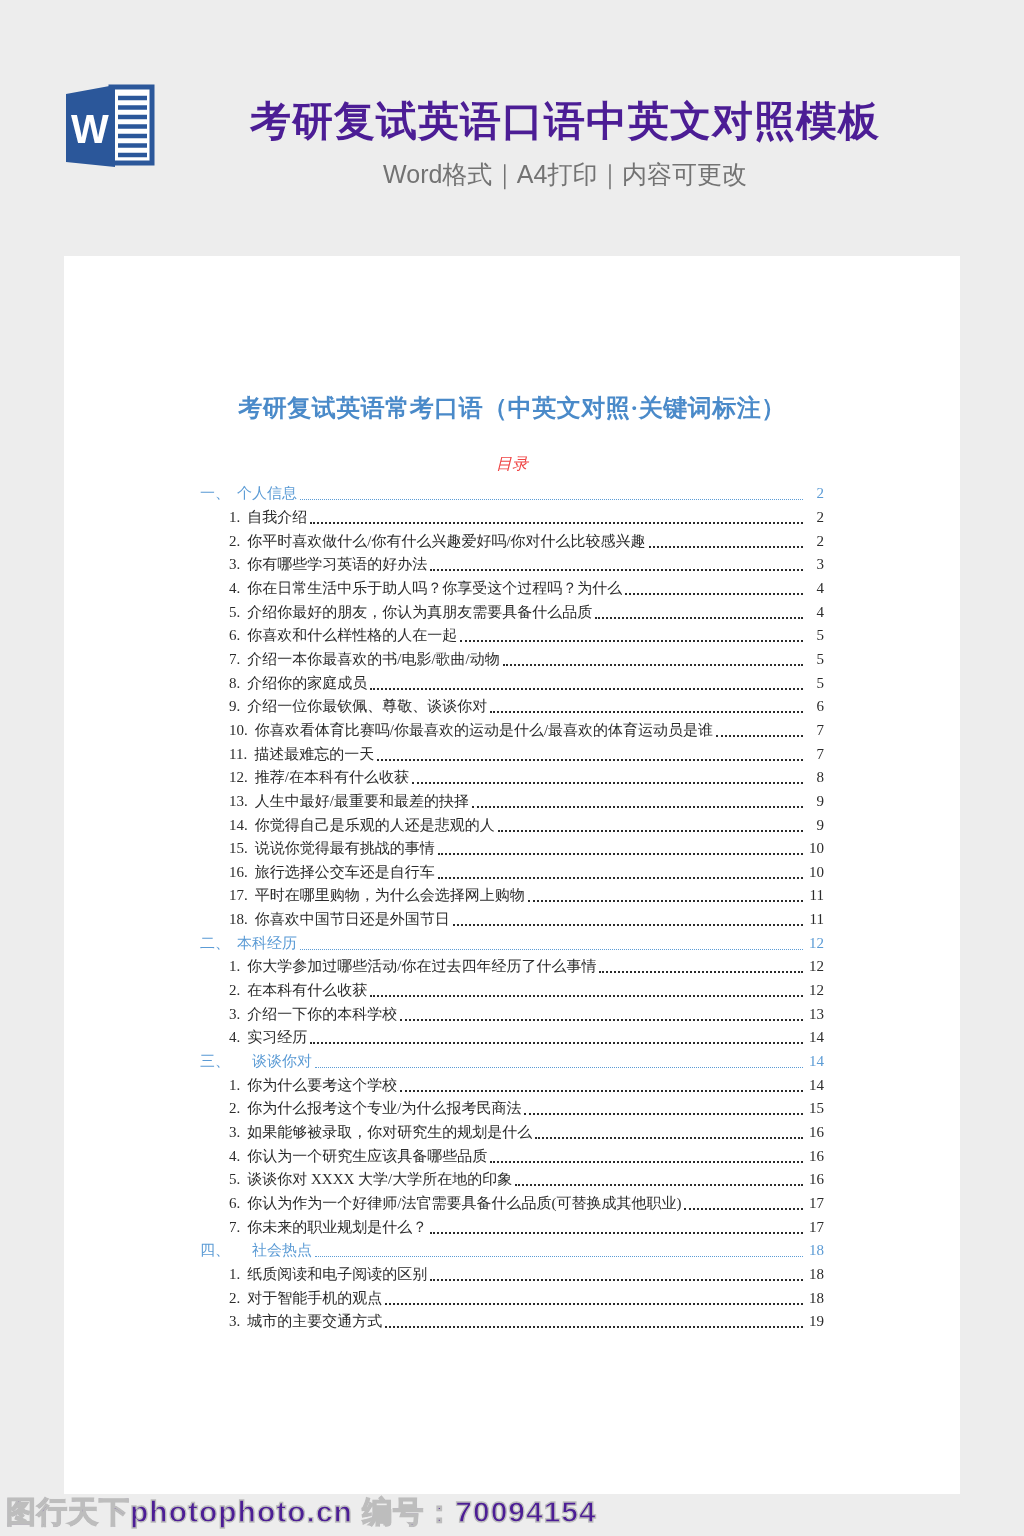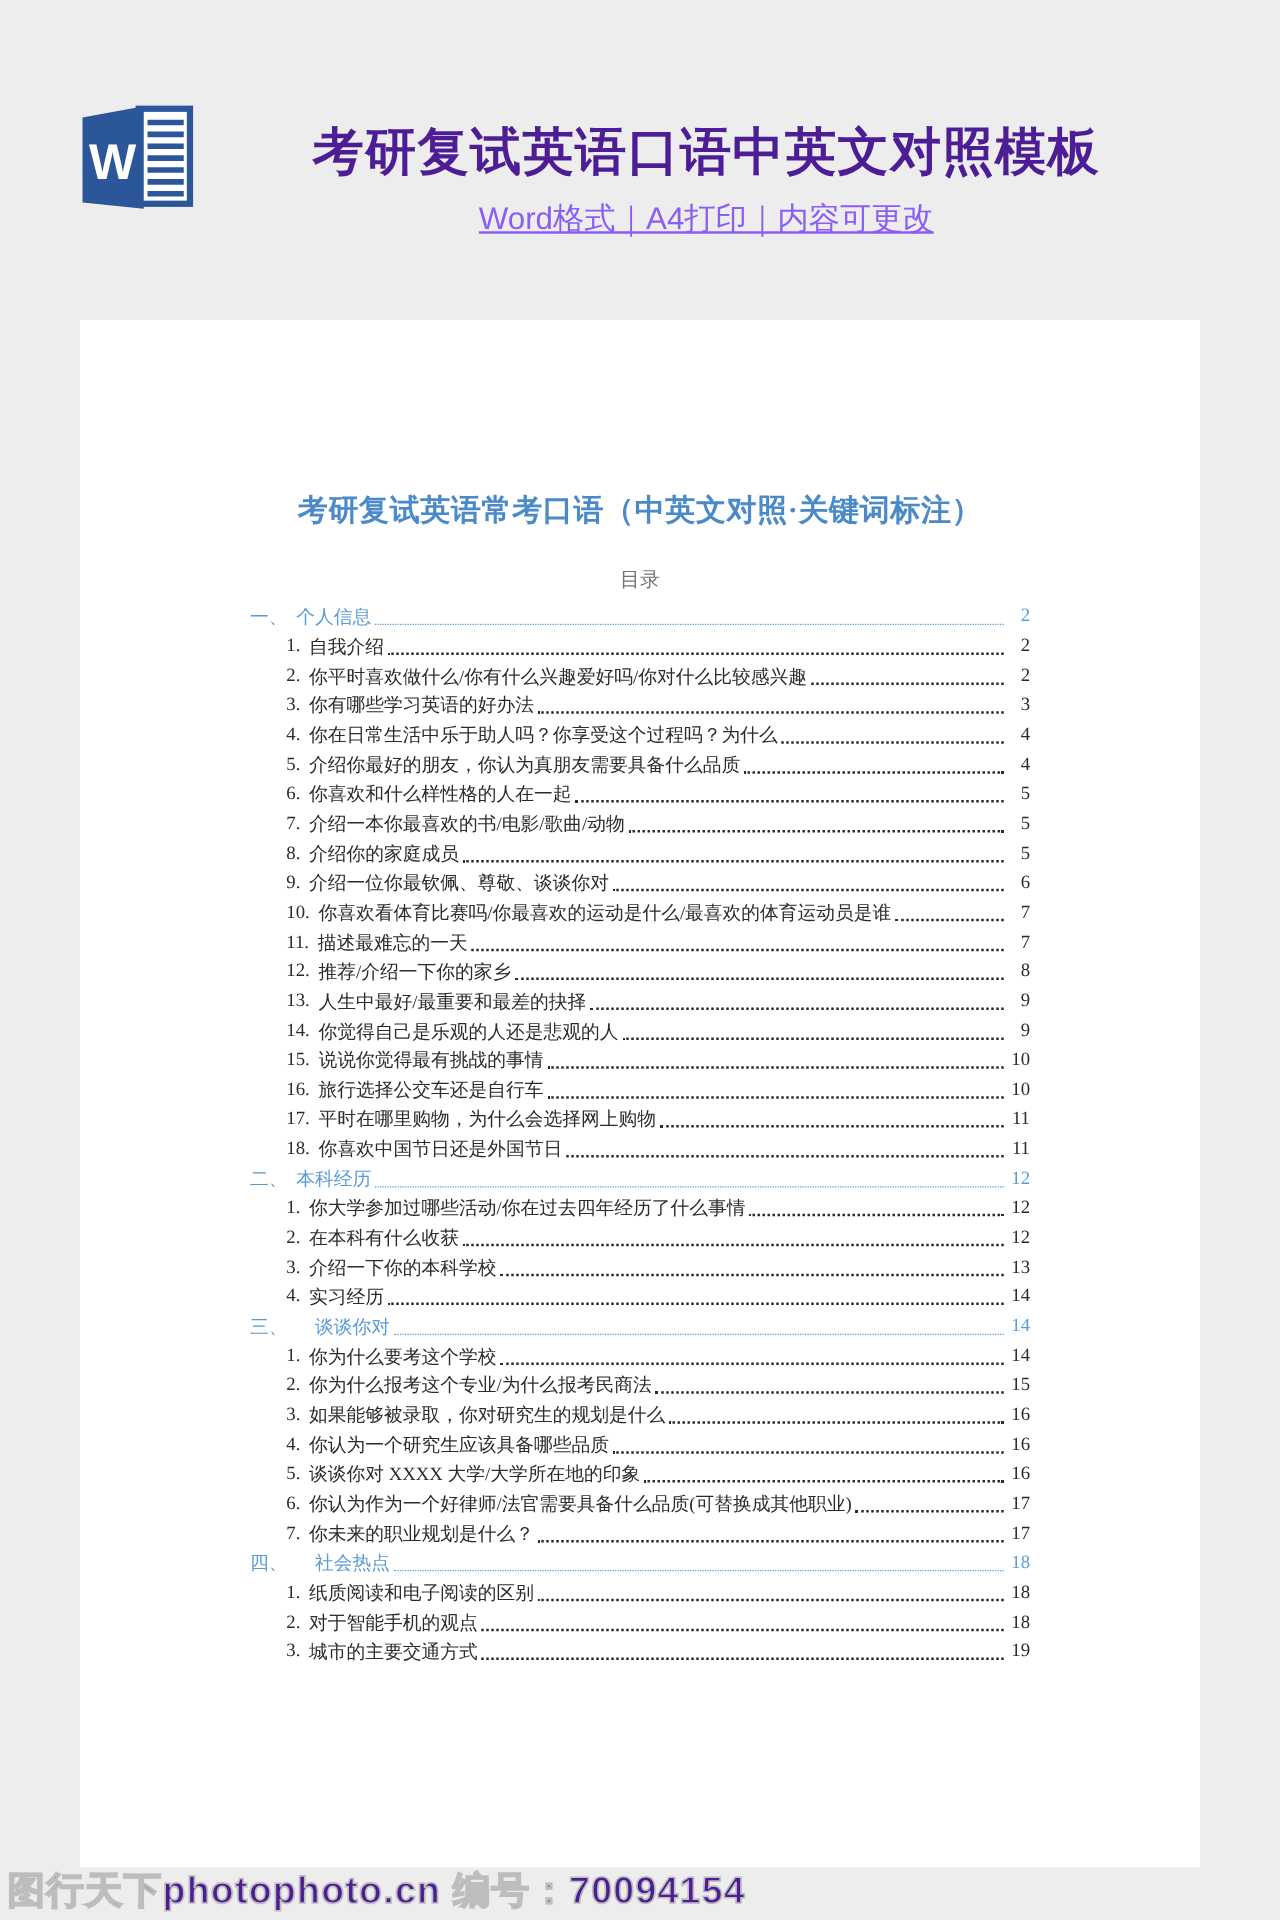--- a/index.html
+++ b/index.html
@@ -6,29 +6,29 @@
   html,body { width:1024px; height:1536px; }
   body { font-family:"Liberation Sans", sans-serif; }
   .canvas { position:relative; width:1024px; height:1536px; background:#ededed; overflow:hidden; }
 
   
   .banner { position:absolute; left:0; top:0; width:1024px; height:256px; }
   .word-icon { position:absolute; left:63px; top:81px; width:92px; height:88px; }
   .banner-title { position:absolute; left:160px; width:810px; top:94px; text-align:center;
                   font-size:41px; font-weight:bold; color:#4c1d95; letter-spacing:1px; white-space:nowrap; }
   .banner-sub { position:absolute; left:160px; width:810px; top:158px; text-align:center;
-                font-size:25px; color:#8b5cf6; white-space:nowrap;text-decoration:underline; }
+                font-size:25px; color:#737373; white-space:nowrap; }
 
   
   .page { position:absolute; left:64px; top:256px; width:896px; height:1238px; background:#fff; }
   .doc-title { position:absolute; top:136px; left:0; width:100%; text-align:center;
                font-family:"Liberation Serif", serif; font-size:24px; font-weight:bold;
                color:#4a8ac9; letter-spacing:0.5px; white-space:nowrap; }
   .toc-heading { position:absolute; top:198px; left:0; width:100%; text-align:center;
-                 font-family:"Liberation Serif", serif; font-size:16px; color:#737373; }
+                 font-family:"Liberation Serif", serif; font-size:16px; color:#ef4444;font-style:italic; }
   .toc { position:absolute; left:136px; top:226px; width:624px;
          font-family:"Liberation Serif", serif; font-size:15px; }
   .toc-row { display:flex; align-items:center; height:23.66px; color:#2b2b2b; }
   .toc-row.section { color:#5b9bd5; }
   .toc-row.item { padding-left:29px; }
   .toc-row .num { margin-right:7px; white-space:pre; }
   .toc-row .txt { white-space:nowrap; }
   .toc-row .dots { flex:1; height:13px; min-width:12px; margin:0 3px;
                    border-bottom:2px dotted currentColor; }
   .toc-row.section .dots { border-bottom-width:1.5px; }
@@ -134,21 +134,21 @@
           <span class="pg">7</span>
         </div>
         <div class="toc-row item">
           <span class="num">11.</span>
           <span class="txt">描述最难忘的一天</span>
           <span class="dots"></span>
           <span class="pg">7</span>
         </div>
         <div class="toc-row item">
           <span class="num">12.</span>
-          <span class="txt">推荐/介绍一下你的家乡</span>
+          <span class="txt">推荐/在本科有什么收获</span>
           <span class="dots"></span>
           <span class="pg">8</span>
         </div>
         <div class="toc-row item">
           <span class="num">13.</span>
           <span class="txt">人生中最好/最重要和最差的抉择</span>
           <span class="dots"></span>
           <span class="pg">9</span>
         </div>
         <div class="toc-row item">

